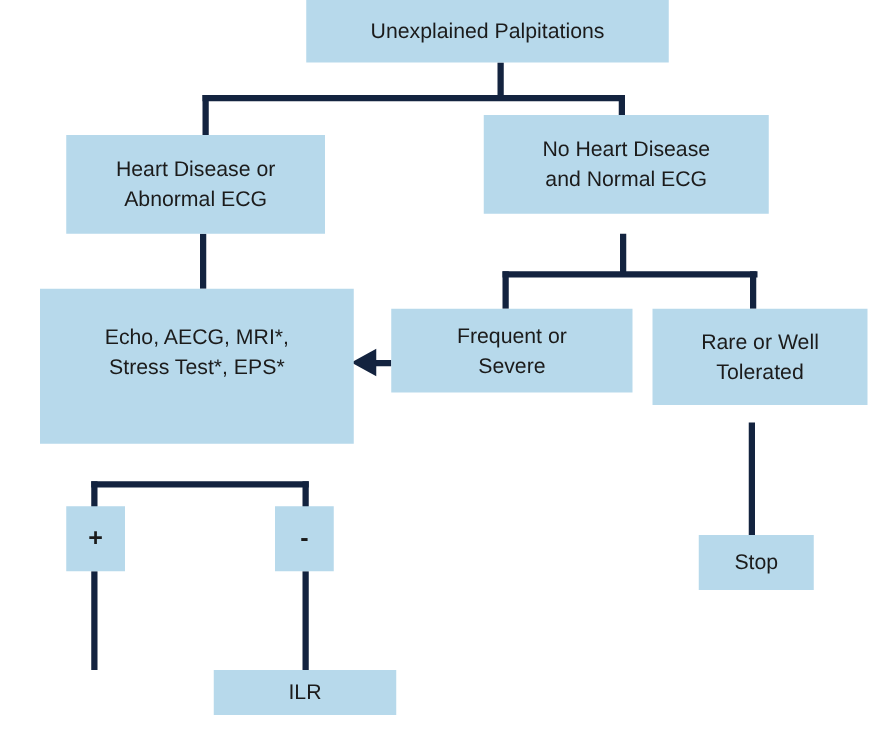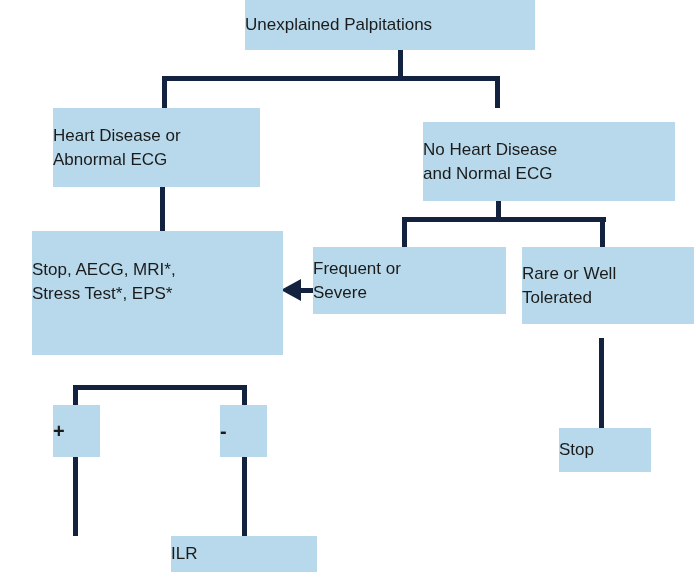--- a/index.html
+++ b/index.html
@@ -13,21 +13,21 @@
     position:relative;
     width:696px;height:588px;
     background:var(--background);
     overflow:hidden;
     font-family:"Liberation Sans",sans-serif;
   }
   .box{
     position:absolute;
     background:var(--box-fill);
     display:flex;flex-direction:column;
-    align-items:flex-start;justify-content:center;
+    align-items:center;justify-content:center;
     text-align:center;
     color:var(--text);
     font-size:17px;line-height:24px;
   }
   .box.sign{font-size:20px;font-weight:700;line-height:20px;}
   .v{position:absolute;width:5px;background:var(--connector);}
   .h{position:absolute;height:5px;background:var(--connector);}
   .arrowhead{
     position:absolute;width:0;height:0;
     border-top:11px solid transparent;
@@ -60,27 +60,27 @@
 
   <div class="box" style="left:245px;top:0;width:290px;height:50px;">
     <span>Unexplained Palpitations</span>
   </div>
 
   <div class="box" style="left:53px;top:108px;width:207px;height:79px;">
     <span>Heart Disease or</span>
     <span>Abnormal ECG</span>
   </div>
 
-  <div class="box" style="left:387px;top:122px;width:252px;height:79px;margin-left:36px;">
+  <div class="box" style="left:387px;top:92px;width:228px;height:79px;">
     <span>No Heart Disease</span>
     <span>and Normal ECG</span>
   </div>
 
   <div class="box" style="left:32px;top:231px;width:251px;height:124px;padding-bottom:22px;box-sizing:border-box;">
-    <span>Stop, AECG, MRI*,</span>
+    <span>Echo, AECG, MRI*,</span>
     <span>Stress Test*, EPS*</span>
   </div>
 
   <div class="box" style="left:313px;top:247px;width:193px;height:67px;">
     <span>Frequent or</span>
     <span>Severe</span>
   </div>
 
   <div class="box" style="left:522px;top:247px;width:172px;height:77px;">
     <span>Rare or Well</span>

